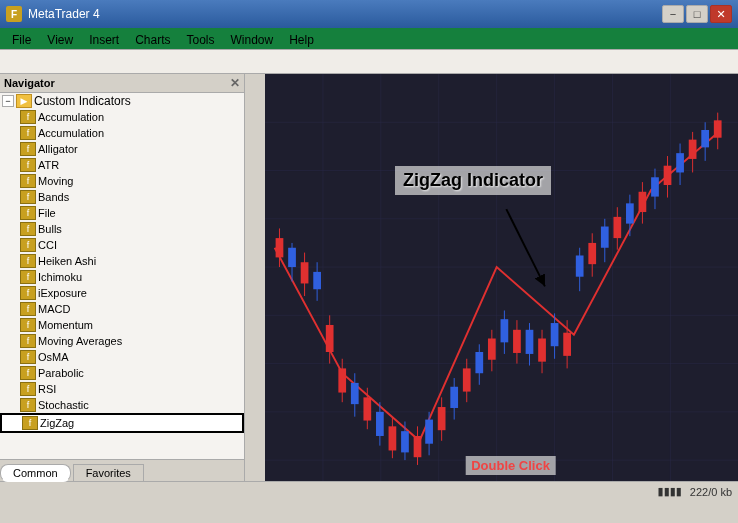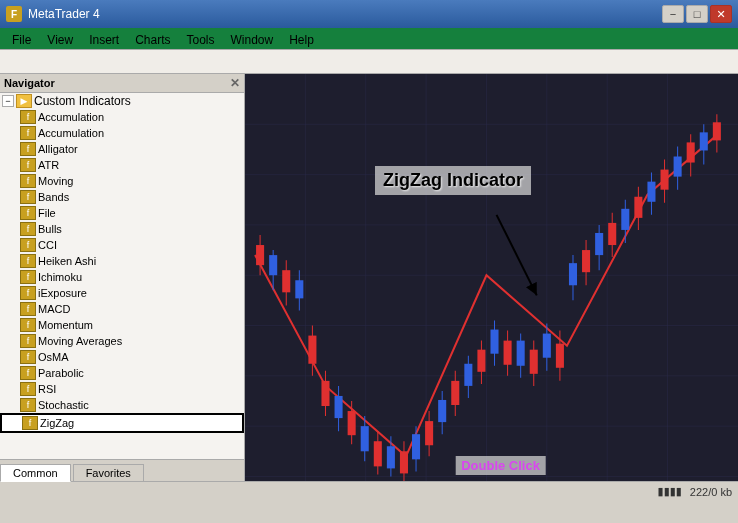--- a/index.html
+++ b/index.html
@@ -49,20 +49,21 @@
       display: flex;
       align-items: center;
       padding: 0 4px;
       gap: 2px;
     }
 
     
     .main-content {
       display: flex;
       height: calc(523px - 28px - 22px - 24px - 22px - 20px);
+      gap: 20px;
     }
 
     
     .navigator {
       width: 245px;
       background: #f5f3f0;
       border-right: 1px solid #aaa;
       display: flex;
       flex-direction: column;
       flex-shrink: 0;
@@ -116,20 +117,21 @@
       background: #d4d0c8;
       border: 1px solid #aaa;
       border-bottom: none;
       margin-right: 2px;
     }
     .nav-tab.active {
       background: white;
       border-bottom: 1px solid white;
       margin-bottom: -1px;
       z-index: 1;
+      border-radius: 8px;
     }
 
     
     .chart-area {
       flex: 1;
       background: #1a1a2e;
       position: relative;
       overflow: hidden;
     }
 
@@ -154,21 +156,21 @@
     }
 
     
     .double-click-label {
       position: absolute;
       bottom: 6px;
       left: 50%;
       transform: translateX(-40%);
       font-size: 13px;
       font-weight: bold;
-      color: #d946ef;
+      color: #ef4444;
       background: rgba(220,220,220,0.7);
       padding: 2px 6px;
     }
 
     
     .status-bar {
       height: 20px;
       background: #d4d0c8;
       border-top: 1px solid #aaa;
       display: flex;

